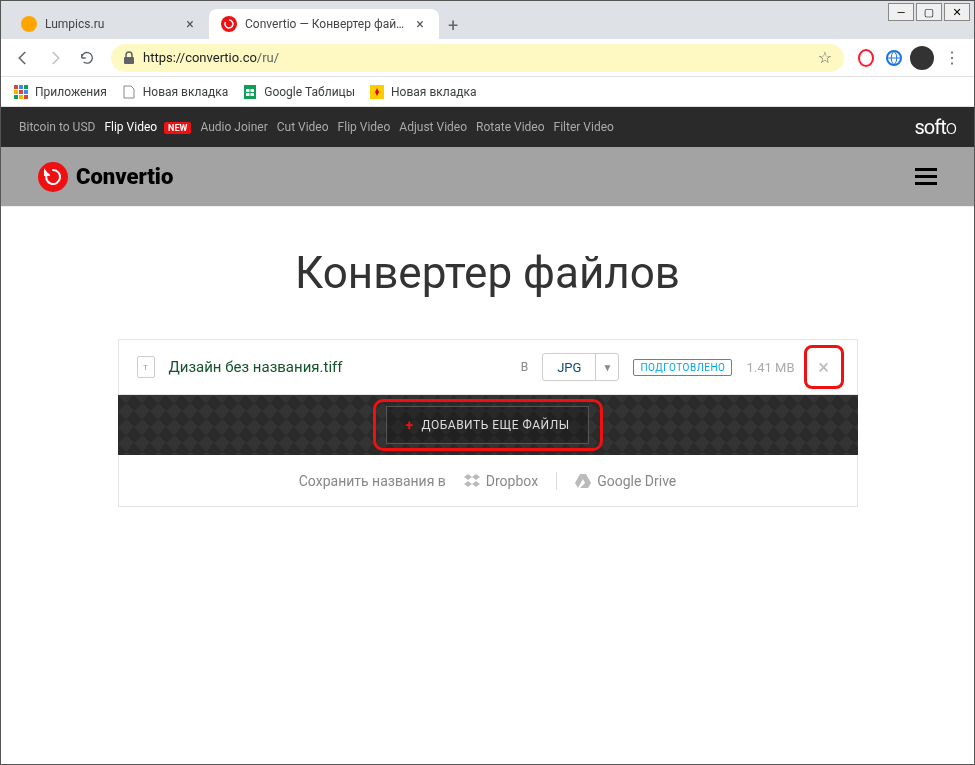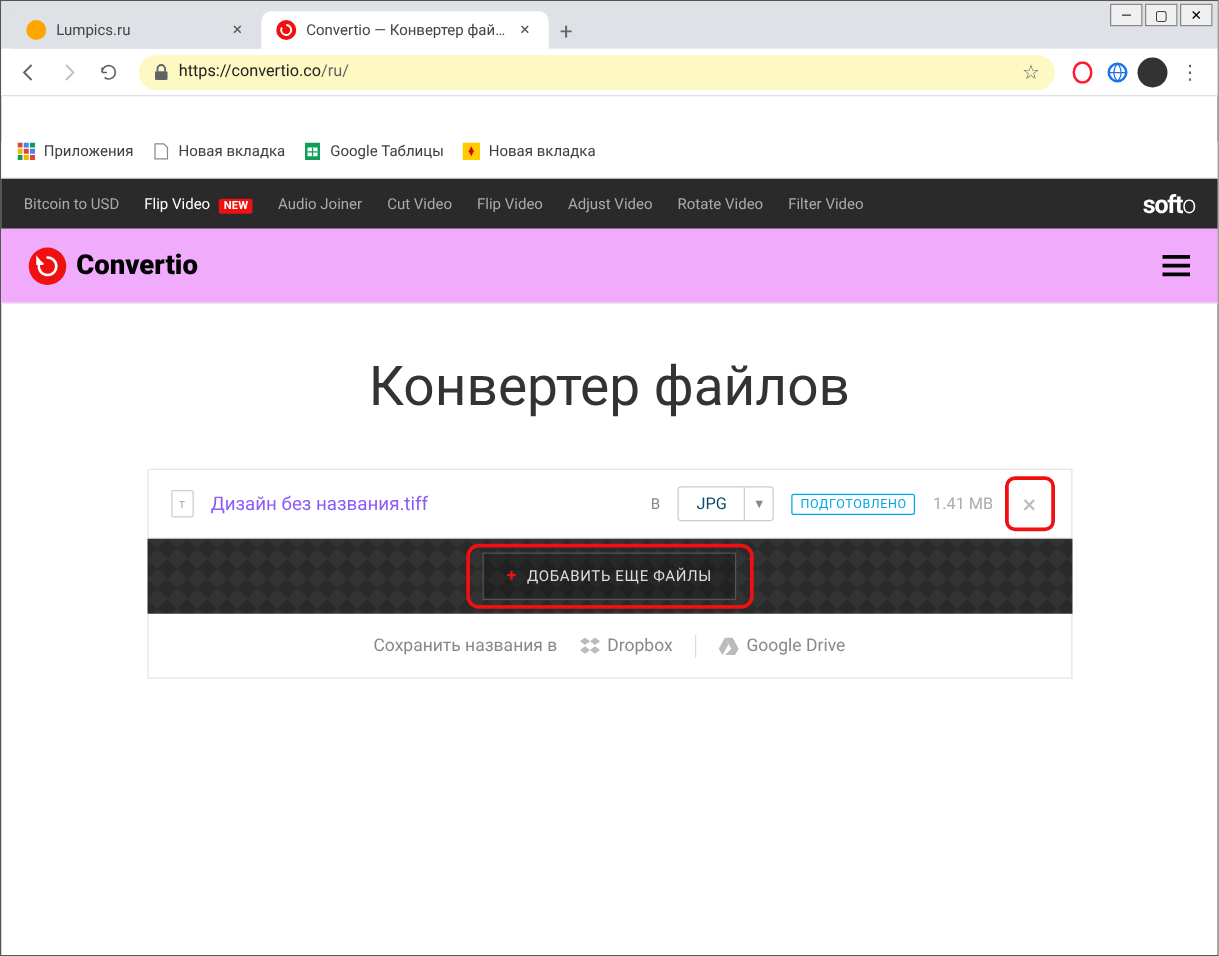--- a/index.html
+++ b/index.html
@@ -27,49 +27,49 @@
 .lock-icon { color: #5f6368; font-size: 12px; }
 .url-text { flex: 1; font-size: 13px; color: #202124; }
 .url-text .secure { color: #202124; }
 .url-text .rest { color: #5f6368; }
 .star-icon { color: #5f6368; font-size: 16px; cursor: pointer; }
 .ext-icon { width: 24px; height: 24px; display: flex; align-items: center; justify-content: center; cursor: pointer; }
 .avatar { width: 24px; height: 24px; border-radius: 50%; background: #333; }
 .menu-dots { width: 28px; height: 28px; display: flex; align-items: center; justify-content: center; color: #5f6368; cursor: pointer; font-size: 16px; }
 
 
-.bookmarks-bar { height: 30px; background: #fff; display: flex; align-items: flex-start; padding: 0 12px; gap: 14px; border-bottom: 1px solid #e0e0e0; font-size: 12px; margin-top: 36px; }
+.bookmarks-bar { height: 30px; background: #fff; display: flex; align-items: center; padding: 0 12px; gap: 14px; border-bottom: 1px solid #e0e0e0; font-size: 12px; }
 .bookmark-item { display: flex; align-items: center; gap: 6px; color: #3c4043; cursor: pointer; }
 .bk-icon { width: 16px; height: 16px; display: inline-flex; align-items: center; justify-content: center; }
 
 
-.promo-bar { height: 40px; background: #2a2a2a; display: flex; align-items: center; padding: 0 18px; gap: 20px; font-size: 12px; color: #aaa; }
+.promo-bar { height: 40px; background: #2a2a2a; display: flex; align-items: center; padding: 0 18px; gap: 9px; font-size: 12px; color: #aaa; }
 .promo-item { cursor: pointer; white-space: nowrap; }
 .promo-item.active { color: #fff; }
 .new-badge { background: #ef1111; color: #fff; font-size: 9px; padding: 1px 4px; border-radius: 2px; margin-left: 4px; font-weight: bold; }
 .softo-logo { margin-left: auto; color: #fff; font-weight: 300; font-size: 20px; letter-spacing: -1px; }
-.softo-logo b { font-weight: 700; }
-
-
-.site-header { height: 60px; background: #f0abfc; display: flex; align-items: center; padding: 0 22px; border-bottom: 1px solid #eee; }
+.softo-logo b { font-weight: 400; }
+
+
+.site-header { height: 60px; background: #a3a3a3; display: flex; align-items: center; padding: 0 37px; border-bottom: 1px solid #eee; }
 .logo-wrap { display: flex; align-items: center; gap: 8px; }
 .logo-circle { width: 30px; height: 30px; border-radius: 50%; background: #ef1111; display: flex; align-items: center; justify-content: center; }
 .logo-text { font-size: 22px; font-weight: 900; color: #000; }
 .burger { margin-left: auto; cursor: pointer; display: flex; flex-direction: column; gap: 4px; }
 .burger span { width: 22px; height: 3px; background: #000; }
 
 
 .main-area { padding: 40px 20px 20px; text-align: center; }
 .page-title { font-size: 44px; font-weight: 400; color: #333; margin-bottom: 40px; }
 
 
 .file-panel { width: 740px; margin: 0 auto; }
 .file-row { background: #fff; border: 1px solid #e5e5e5; height: 56px; display: flex; align-items: center; padding: 0 18px; gap: 14px; }
 .file-icon { width: 18px; height: 22px; border: 1px solid #ccc; border-radius: 2px; position: relative; display: flex; align-items: center; justify-content: center; font-size: 8px; color: #999; }
-.file-name { font-size: 15px; color: #8b5cf6; flex: 1; text-align: left; }
+.file-name { font-size: 15px; color: #14532d; flex: 1; text-align: left; }
 .to-label { font-size: 12px; color: #888; text-transform: uppercase; }
 .format-select { display: flex; border: 1px solid #ccc; border-radius: 3px; height: 28px; }
 .format-val { padding: 0 14px; display: flex; align-items: center; font-size: 13px; color: #0c4a6e; border-right: 1px solid #ccc; }
 .format-caret { width: 22px; display: flex; align-items: center; justify-content: center; color: #888; cursor: pointer; font-size: 10px; }
 .status-badge { border: 1px solid #00a6e8; color: #00a6e8; font-size: 10px; padding: 2px 6px; border-radius: 2px; letter-spacing: 0.5px; }
 .file-size { font-size: 13px; color: #aaa; }
 .remove-x { width: 30px; height: 30px; display: flex; align-items: center; justify-content: center; color: #bbb; font-size: 20px; cursor: pointer; position: relative; }
 .highlight-ring { position: absolute; border: 3px solid #ef1111; border-radius: 8px; pointer-events: none; }
 .ring-remove { top: -7px; left: -5px; width: 40px; height: 44px; }
 

